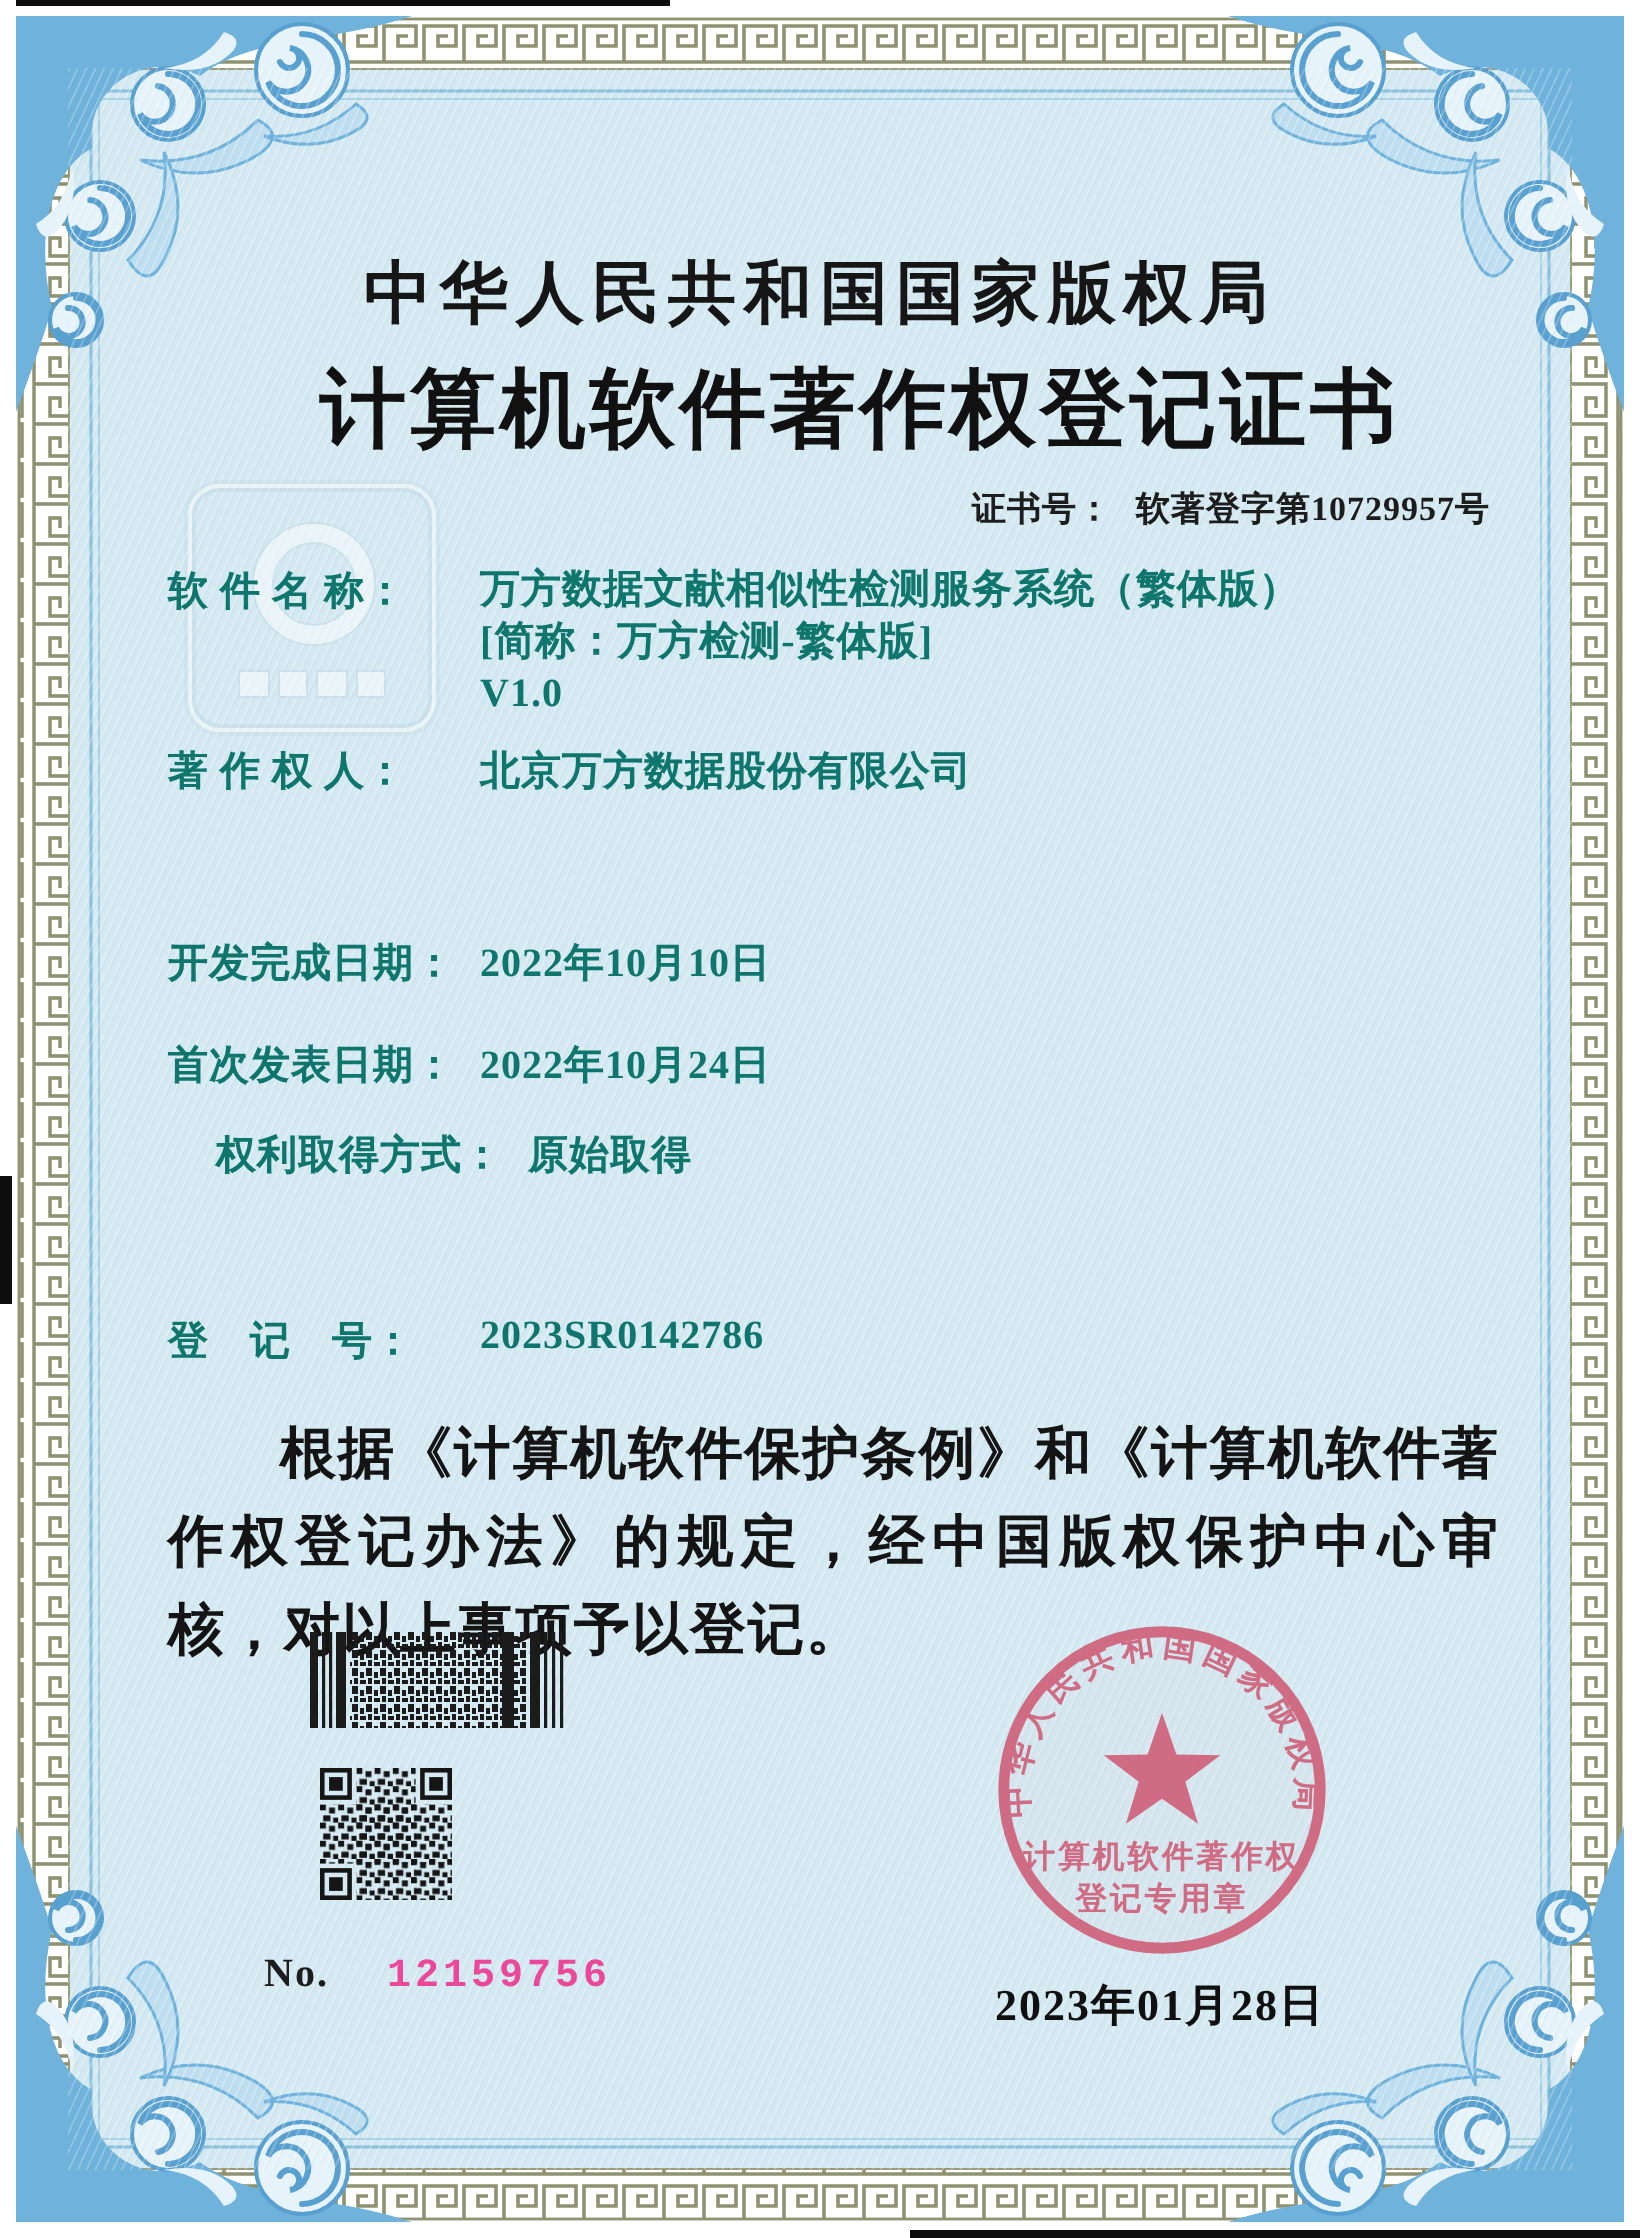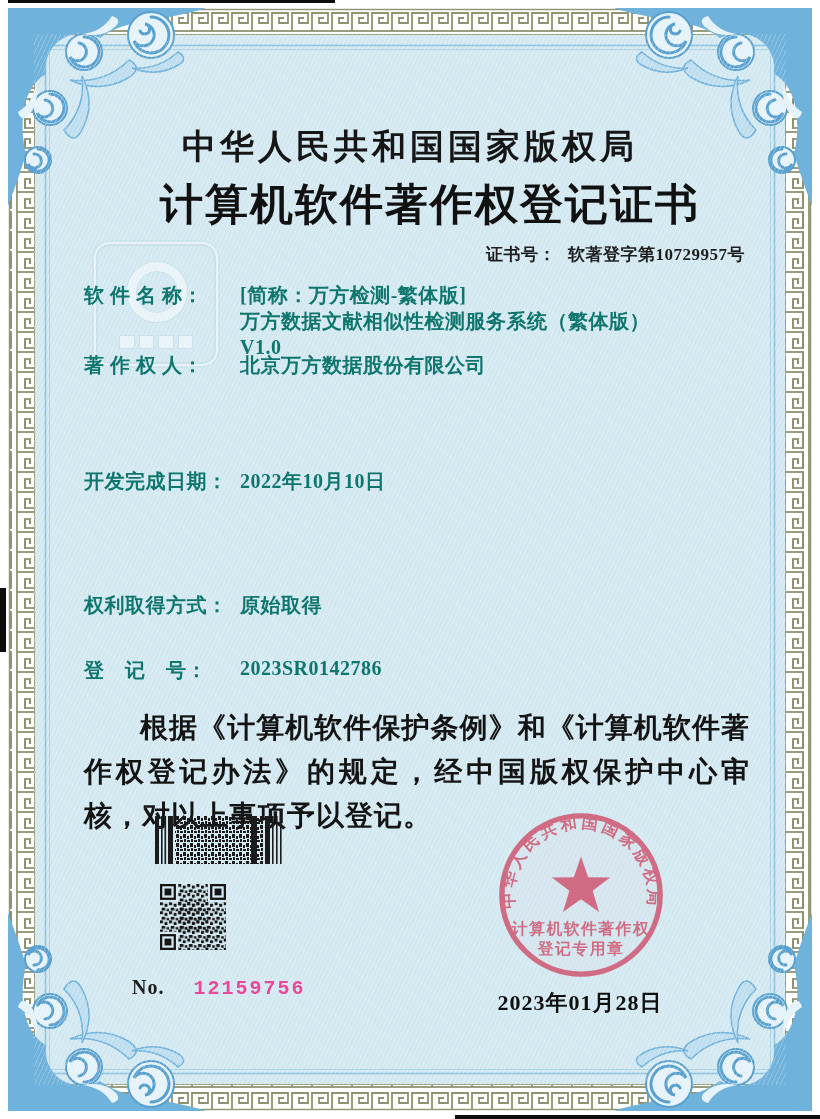--- a/index.html
+++ b/index.html
@@ -55,22 +55,22 @@
     position:absolute;right:75px;top:243px;
     font-size:17px;font-weight:700;color:#1d1d1d;letter-spacing:.5px;margin-left:47px;
   }
   .cert-no .v{margin-left:12px;}
 
   .field{position:absolute;left:84px;font-size:20px;font-weight:700;
     color:#0f766e;letter-spacing:.5px;}
   .flabel{display:inline-block;min-width:150px;}
   .fvalue{position:absolute;left:156px;top:0;white-space:nowrap;}
   .fvalue.multi{white-space:normal;width:480px;line-height:26px;}
-  .r0{top:282px;} .r1{top:352px;} .r2{top:468px;} .r3{top:519px;}
-  .r4{top:592px;} .r5{top:612px;} .r6{top:657px;}
+  .r0{top:282px;} .r1{top:372px;} .r2{top:468px;} .r3{top:519px;}
+  .r4{top:564px;margin-left:24px;} .r5{top:612px;} .r6{top:657px;}
 
   .statement{
     position:absolute;left:84px;top:706px;width:666px;
     font-size:28px;font-weight:700;color:#141414;
     line-height:44px;letter-spacing:1px;text-indent:2em;text-align:justify;
   }
 
   .barcode{position:absolute;left:155px;top:816px;}
   .qrcode{position:absolute;left:160px;top:884px;}
   .seal{position:absolute;left:492px;top:806px;opacity:.9;}
@@ -176,32 +176,36 @@
 
   <div class="authority">中华人民共和国国家版权局</div>
   <div class="cert-title">计算机软件著作权登记证书</div>
   <div class="cert-no">
     <span>证书号：</span><span class="v">软著登字第10729957号</span>
   </div>
 
   <div class="field r0">
     <span class="flabel">软 件 名 称：</span>
     <span class="fvalue multi">
+      <div>万方数据文献相似性检测服务系统（繁体版）</div>
       <div>[简称：万方检测-繁体版]</div>
-      <div>万方数据文献相似性检测服务系统（繁体版）</div>
       <div>V1.0</div>
     </span>
   </div>
   <div class="field r1">
     <span class="flabel">著 作 权 人：</span>
     <span class="fvalue">北京万方数据股份有限公司</span>
   </div>
   <div class="field r2">
     <span class="flabel">开发完成日期：</span>
     <span class="fvalue">2022年10月10日</span>
+  </div>
+  <div class="field r3">
+    <span class="flabel">首次发表日期：</span>
+    <span class="fvalue">2022年10月24日</span>
   </div>
   <div class="field r4">
     <span class="flabel">权利取得方式：</span>
     <span class="fvalue">原始取得</span>
   </div>
   <div class="field r6">
     <span class="flabel">登　记　号：</span>
     <span class="fvalue">2023SR0142786</span>
   </div>
 

